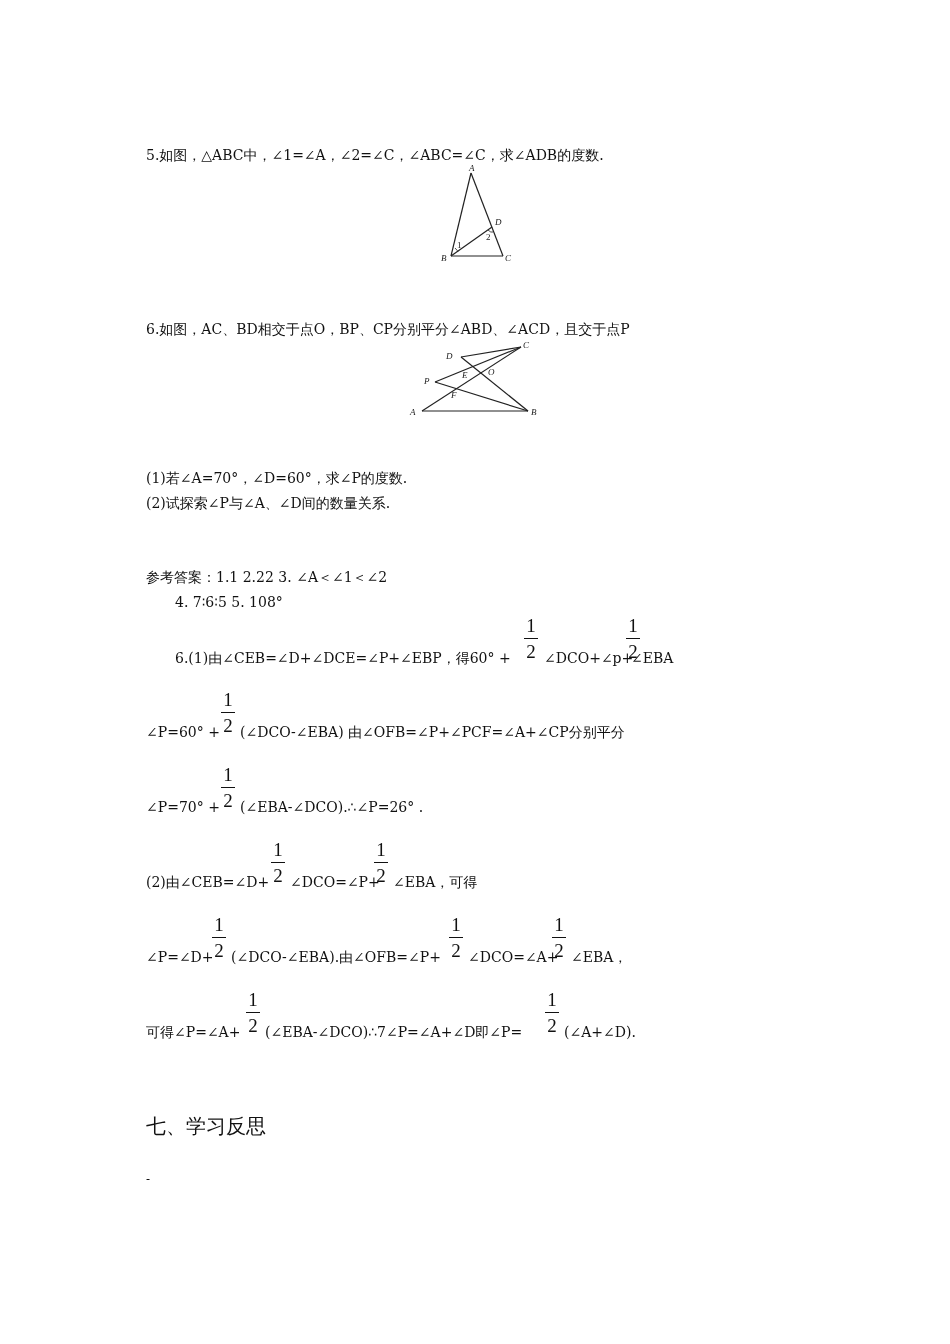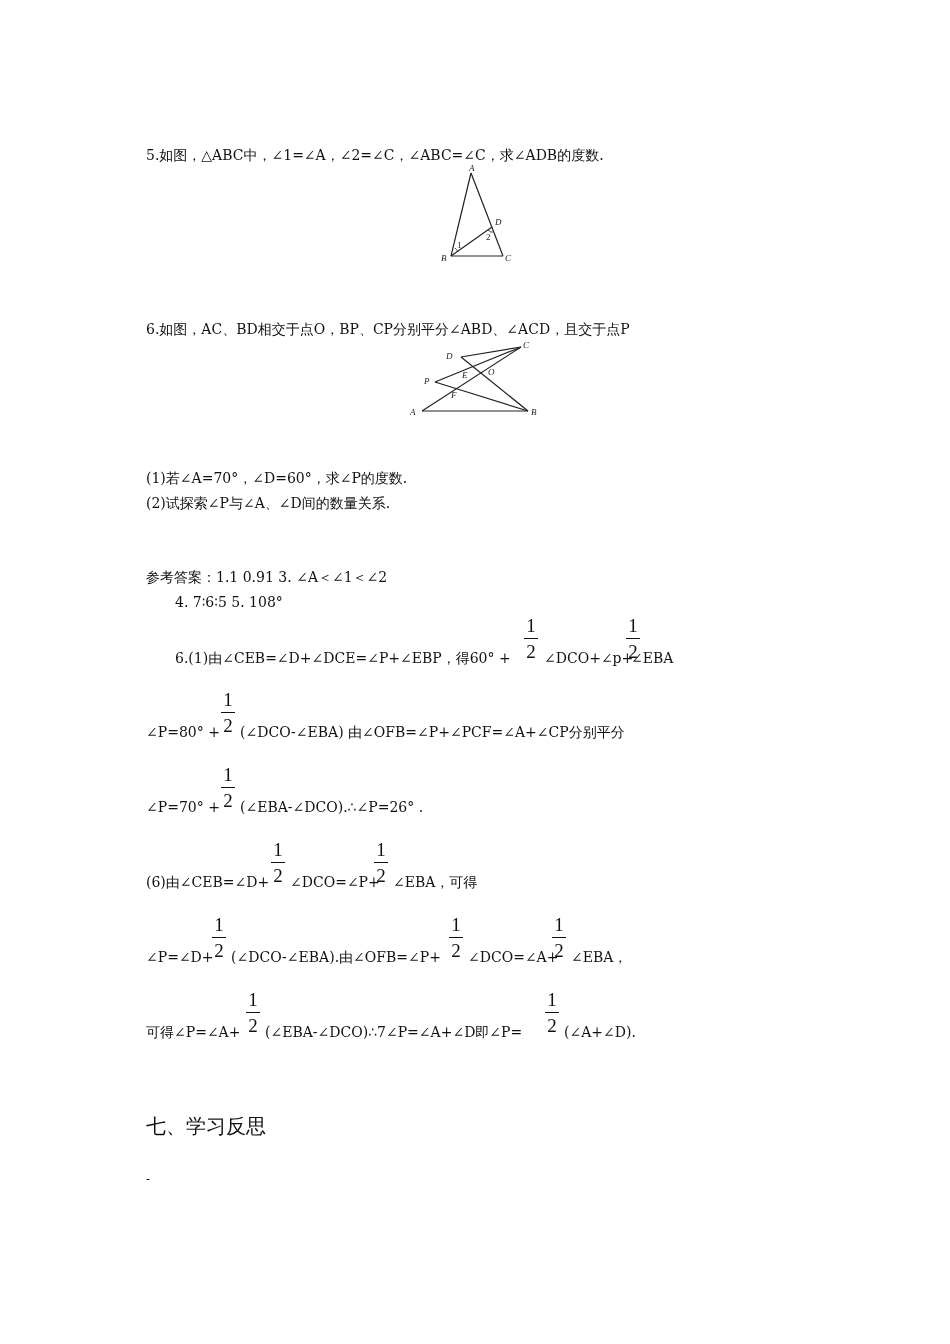--- a/index.html
+++ b/index.html
@@ -50,51 +50,51 @@
   <text x="41" y="21">D</text>
   <text x="57" y="40">E</text>
   <text x="46" y="60">F</text>
   <text x="83" y="37">O</text>
   <text x="19" y="46">P</text>
 </svg>
 
 <div class="line" style="top:469px;">(1)若∠A=70°，∠D=60°，求∠P的度数.</div>
 <div class="line" style="top:494px;">(2)试探索∠P与∠A、∠D间的数量关系.</div>
 
-<div class="line" style="top:568px;">参考答案：1.1   0.91    3. ∠A＜∠1＜∠2</div>
+<div class="line" style="top:568px;">参考答案：1.1   2.22    3. ∠A＜∠1＜∠2</div>
 <div class="line" style="top:593px; left:175px;">4. 7∶6∶5       5. 108°</div>
 
 <div class="line" style="top:649px; left:175px;">6.(1)由∠CEB=∠D+∠DCE=∠P+∠EBP，得60°  +</div>
 <div class="frac" style="left:524px; top:616px;">
     <span class="num">1</span>
     <span class="den">2</span>
   </div>
 <div class="line" style="top:649px; left:544px;">∠DCO+∠p+</div>
 <div class="line" style="top:649px; left:626px;"></div>
 <div class="frac" style="left:626px; top:616px;">
     <span class="num">1</span>
     <span class="den">2</span>
   </div>
 <div class="line" style="top:649px; left:631px;">∠EBA</div>
 
-<div class="line" style="top:723px;">∠P=80°  +</div>
+<div class="line" style="top:723px;">∠P=60°  +</div>
 <div class="frac" style="left:221px; top:690px;">
     <span class="num">1</span>
     <span class="den">2</span>
   </div>
 <div class="line" style="top:723px; left:240px;">(∠DCO-∠EBA)   由∠OFB=∠P+∠PCF=∠A+∠CP分别平分</div>
 
 <div class="line" style="top:798px;">∠P=70°  +</div>
 <div class="frac" style="left:221px; top:765px;">
     <span class="num">1</span>
     <span class="den">2</span>
   </div>
 <div class="line" style="top:798px; left:240px;">(∠EBA-∠DCO).∴∠P=26°  .</div>
 
-<div class="line" style="top:873px;">(6)由∠CEB=∠D+</div>
+<div class="line" style="top:873px;">(2)由∠CEB=∠D+</div>
 <div class="frac" style="left:271px; top:840px;">
     <span class="num">1</span>
     <span class="den">2</span>
   </div>
 <div class="line" style="top:873px; left:290px;">∠DCO=∠P+</div>
 <div class="frac" style="left:374px; top:840px;">
     <span class="num">1</span>
     <span class="den">2</span>
   </div>
 <div class="line" style="top:873px; left:393px;">∠EBA，可得</div>

